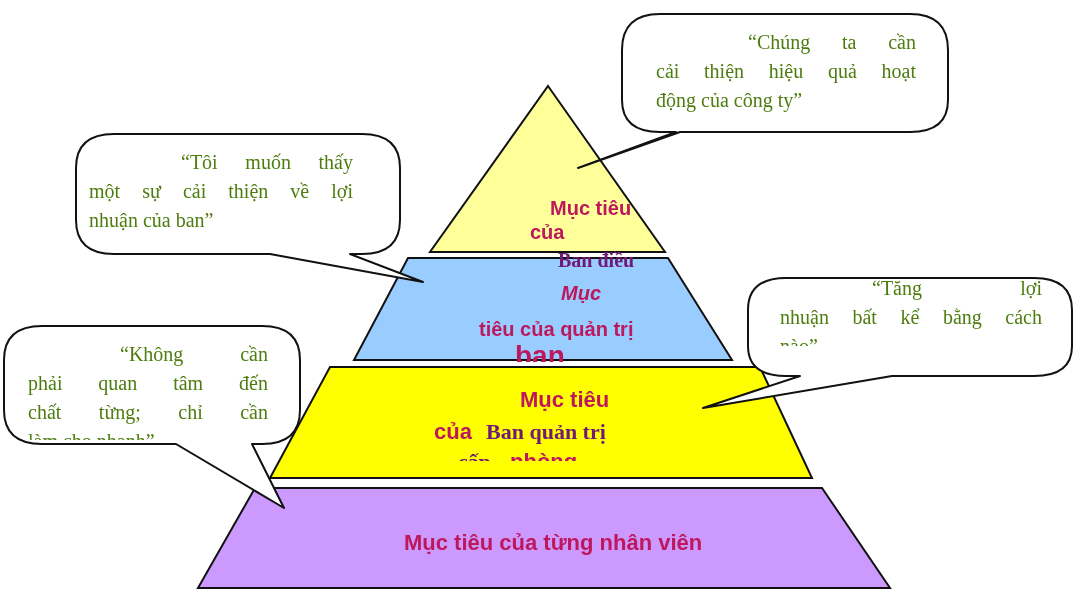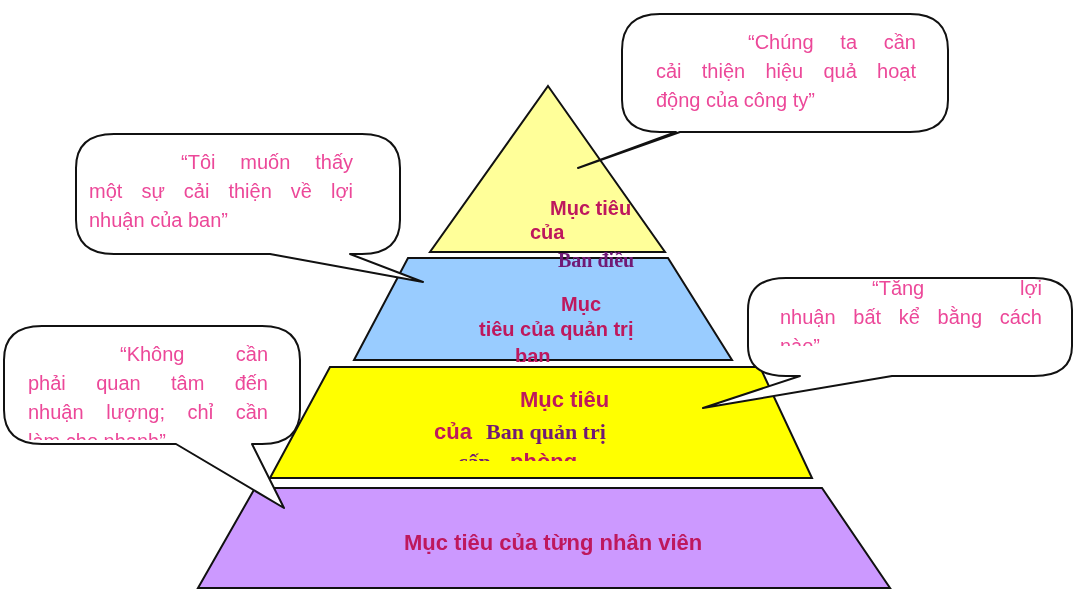--- a/index.html
+++ b/index.html
@@ -1,18 +1,18 @@
 <!DOCTYPE html>
 <html><head>
   <meta charset="utf-8">
   <style>
     html, body { margin: 0; padding: 0; background: #ffffff; }
     body { width: 1080px; height: 597px; position: relative; overflow: hidden; font-family: "Liberation Sans", sans-serif; }
     svg.diagram { position: absolute; left: 0; top: 0; width: 1080px; height: 597px; }
-    .box { position: absolute; font-family: Liberation Sans, sans-serif; color: #ec4899; overflow: hidden; }
+    .box { position: absolute; font-family: Liberation Serif, serif; color: #4d7c0f; overflow: hidden; }
     .quote { font-size: 20px; line-height: 29px; text-align: justify; text-align-last: auto; }
     .quote .line { display: block; text-align: justify; text-align-last: justify; white-space: nowrap; }
     .quote .line.last { text-align-last: left; }
     .quote .line.indent { padding-left: 92px; }
     .label { position: absolute; font-weight: bold; font-size: 21px; line-height: 28px; color: #be185d; white-space: nowrap; }
     .red { color: #701a75; font-family: "Liberation Serif", serif; font-weight: bold; font-size: 21px; }
   </style>
 </head>
 <body>
 
@@ -32,23 +32,23 @@
 
   <path d="M 786,278 L 1034,278 Q 1072,278 1072,310 L 1072,346 Q 1072,376 1034,376 L 892,376 L 703,408 L 800,376 L 786,376 Q 748,376 748,346 L 748,310 Q 748,278 786,278 Z" fill="#fff" stroke="#111" stroke-width="2" stroke-linejoin="round"></path>
 
   <path d="M 42,326 L 262,326 Q 300,326 300,360 L 300,410 Q 300,444 262,444 L 252,444 L 284,508 L 176,444 L 42,444 Q 4,444 4,410 L 4,360 Q 4,326 42,326 Z" fill="#fff" stroke="#111" stroke-width="2" stroke-linejoin="round"></path>
 </svg>
 
 <div class="label" style="left:550px; top:194px; font-size:20px;">Mục tiêu</div>
 <div class="label" style="left:530px; top:218px; font-size:20px;">của</div>
 <div class="label red" style="left:558px; top:248px; font-size:20px; line-height:24px; height:20px; overflow:hidden;">Ban điều</div>
 
-<div class="label" style="left:561px; top:290px; font-size:20px;">Mục</div>
+<div class="label" style="left:561px; top:279px; font-size:20px;font-style:italic;">Mục</div>
 <div class="label" style="left:443px; top:315px; font-size:20px;margin-left:36px;">tiêu của quản trị</div>
-<div class="label" style="left:515px; top:342px; font-size:20px; height:20px; overflow:hidden;">ban</div>
+<div class="label" style="left:515px; top:342px; font-size:28px; height:20px; overflow:hidden;">ban</div>
 
 <div class="label" style="left:520px; top:386px; font-size:22px;">Mục tiêu</div>
 <div class="label" style="left:434px; top:418px; font-size:22px;">của</div>
 <div class="label red" style="left:486px; top:418px; font-size:22px;">Ban quản trị</div>
 <div class="label red" style="left:458px; top:448px; font-size:22px; height:13px; overflow:hidden;">cấp</div>
 <div class="label" style="left:510px; top:448px; font-size:22px; height:13px; overflow:hidden;">phòng</div>
 
 <div class="label" style="left:404px; top:529px; font-size:22px;">Mục tiêu của từng nhân viên</div>
 
 <div class="box quote" style="left:656px; top:28px; width:260px; height:90px;">
@@ -65,15 +65,15 @@
 
 <div class="box quote" style="left:780px; top:274px; width:262px; height:72px;">
   <span class="line indent">“Tăng lợi</span>
   <span class="line">nhuận bất kể bằng cách</span>
   <span class="line last">nào”</span>
 </div>
 
 <div class="box quote" style="left:28px; top:340px; width:240px; height:100px;">
   <span class="line indent" style="padding-left:92px;">“Không cần</span>
   <span class="line">phải quan tâm đến</span>
-  <span class="line">nhuận lượng; chỉ cần</span>
+  <span class="line">chất từng; chỉ cần</span>
   <span class="line last">làm cho nhanh”</span>
 </div>
 
 </body></html>

